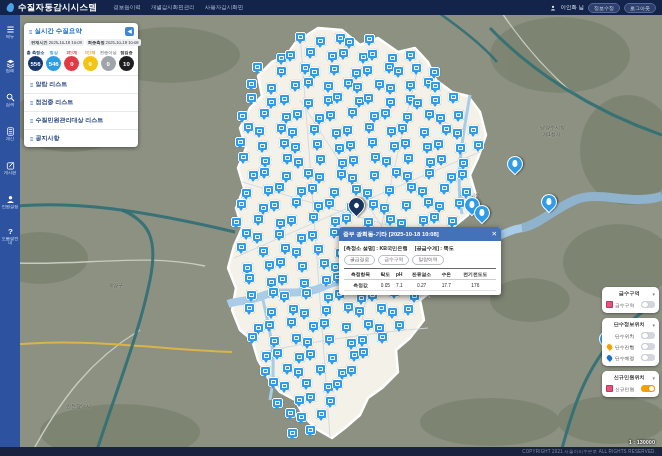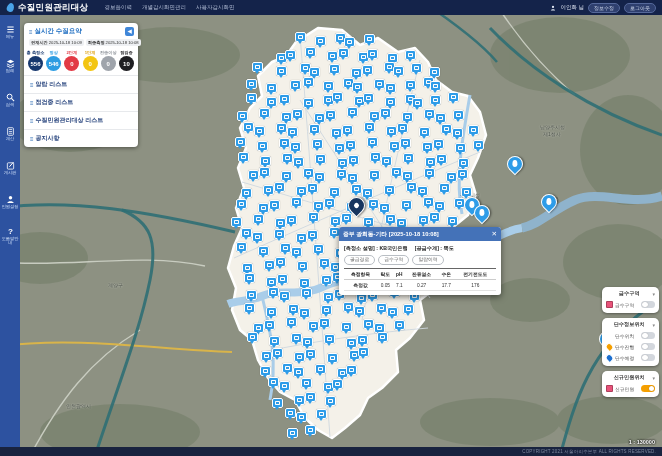--- a/index.html
+++ b/index.html
@@ -436,21 +436,21 @@
     <div class="bigpin" style="left: 541px; top: 194px;"></div>
     <div class="bigpin" style="left: 464px; top: 197px;"></div>
     <div class="bigpin" style="left: 474px; top: 205px;"></div>
     <div class="bigpin" style="left: 599px; top: 331px;"></div>
   </div>
 <div id="selected-pin" style="left: 348px; top: 197px;"></div>
 <div id="map-scale">1 : 130000</div>
 
 <div id="header">
   <div id="logo-drop"></div>
-  <div id="app-title">수질민원관리대상</div>
+  <div id="app-title">수질자동감시시스템</div>
   <div id="top-menu">
       <span class="top-menu-item">경보음이력</span>
       <span class="top-menu-item">개별감시화면관리</span>
       <span class="top-menu-item">사용자감시화면</span>
     </div>
   <div id="header-right">
     <svg id="user-icon" viewBox="0 0 10 10">
       <circle cx="5" cy="3.2" r="1.9"></circle>
         <path d="M1.4 9c.6-2.6 6.6-2.6 7.2 0Z"></path>
     </svg>

